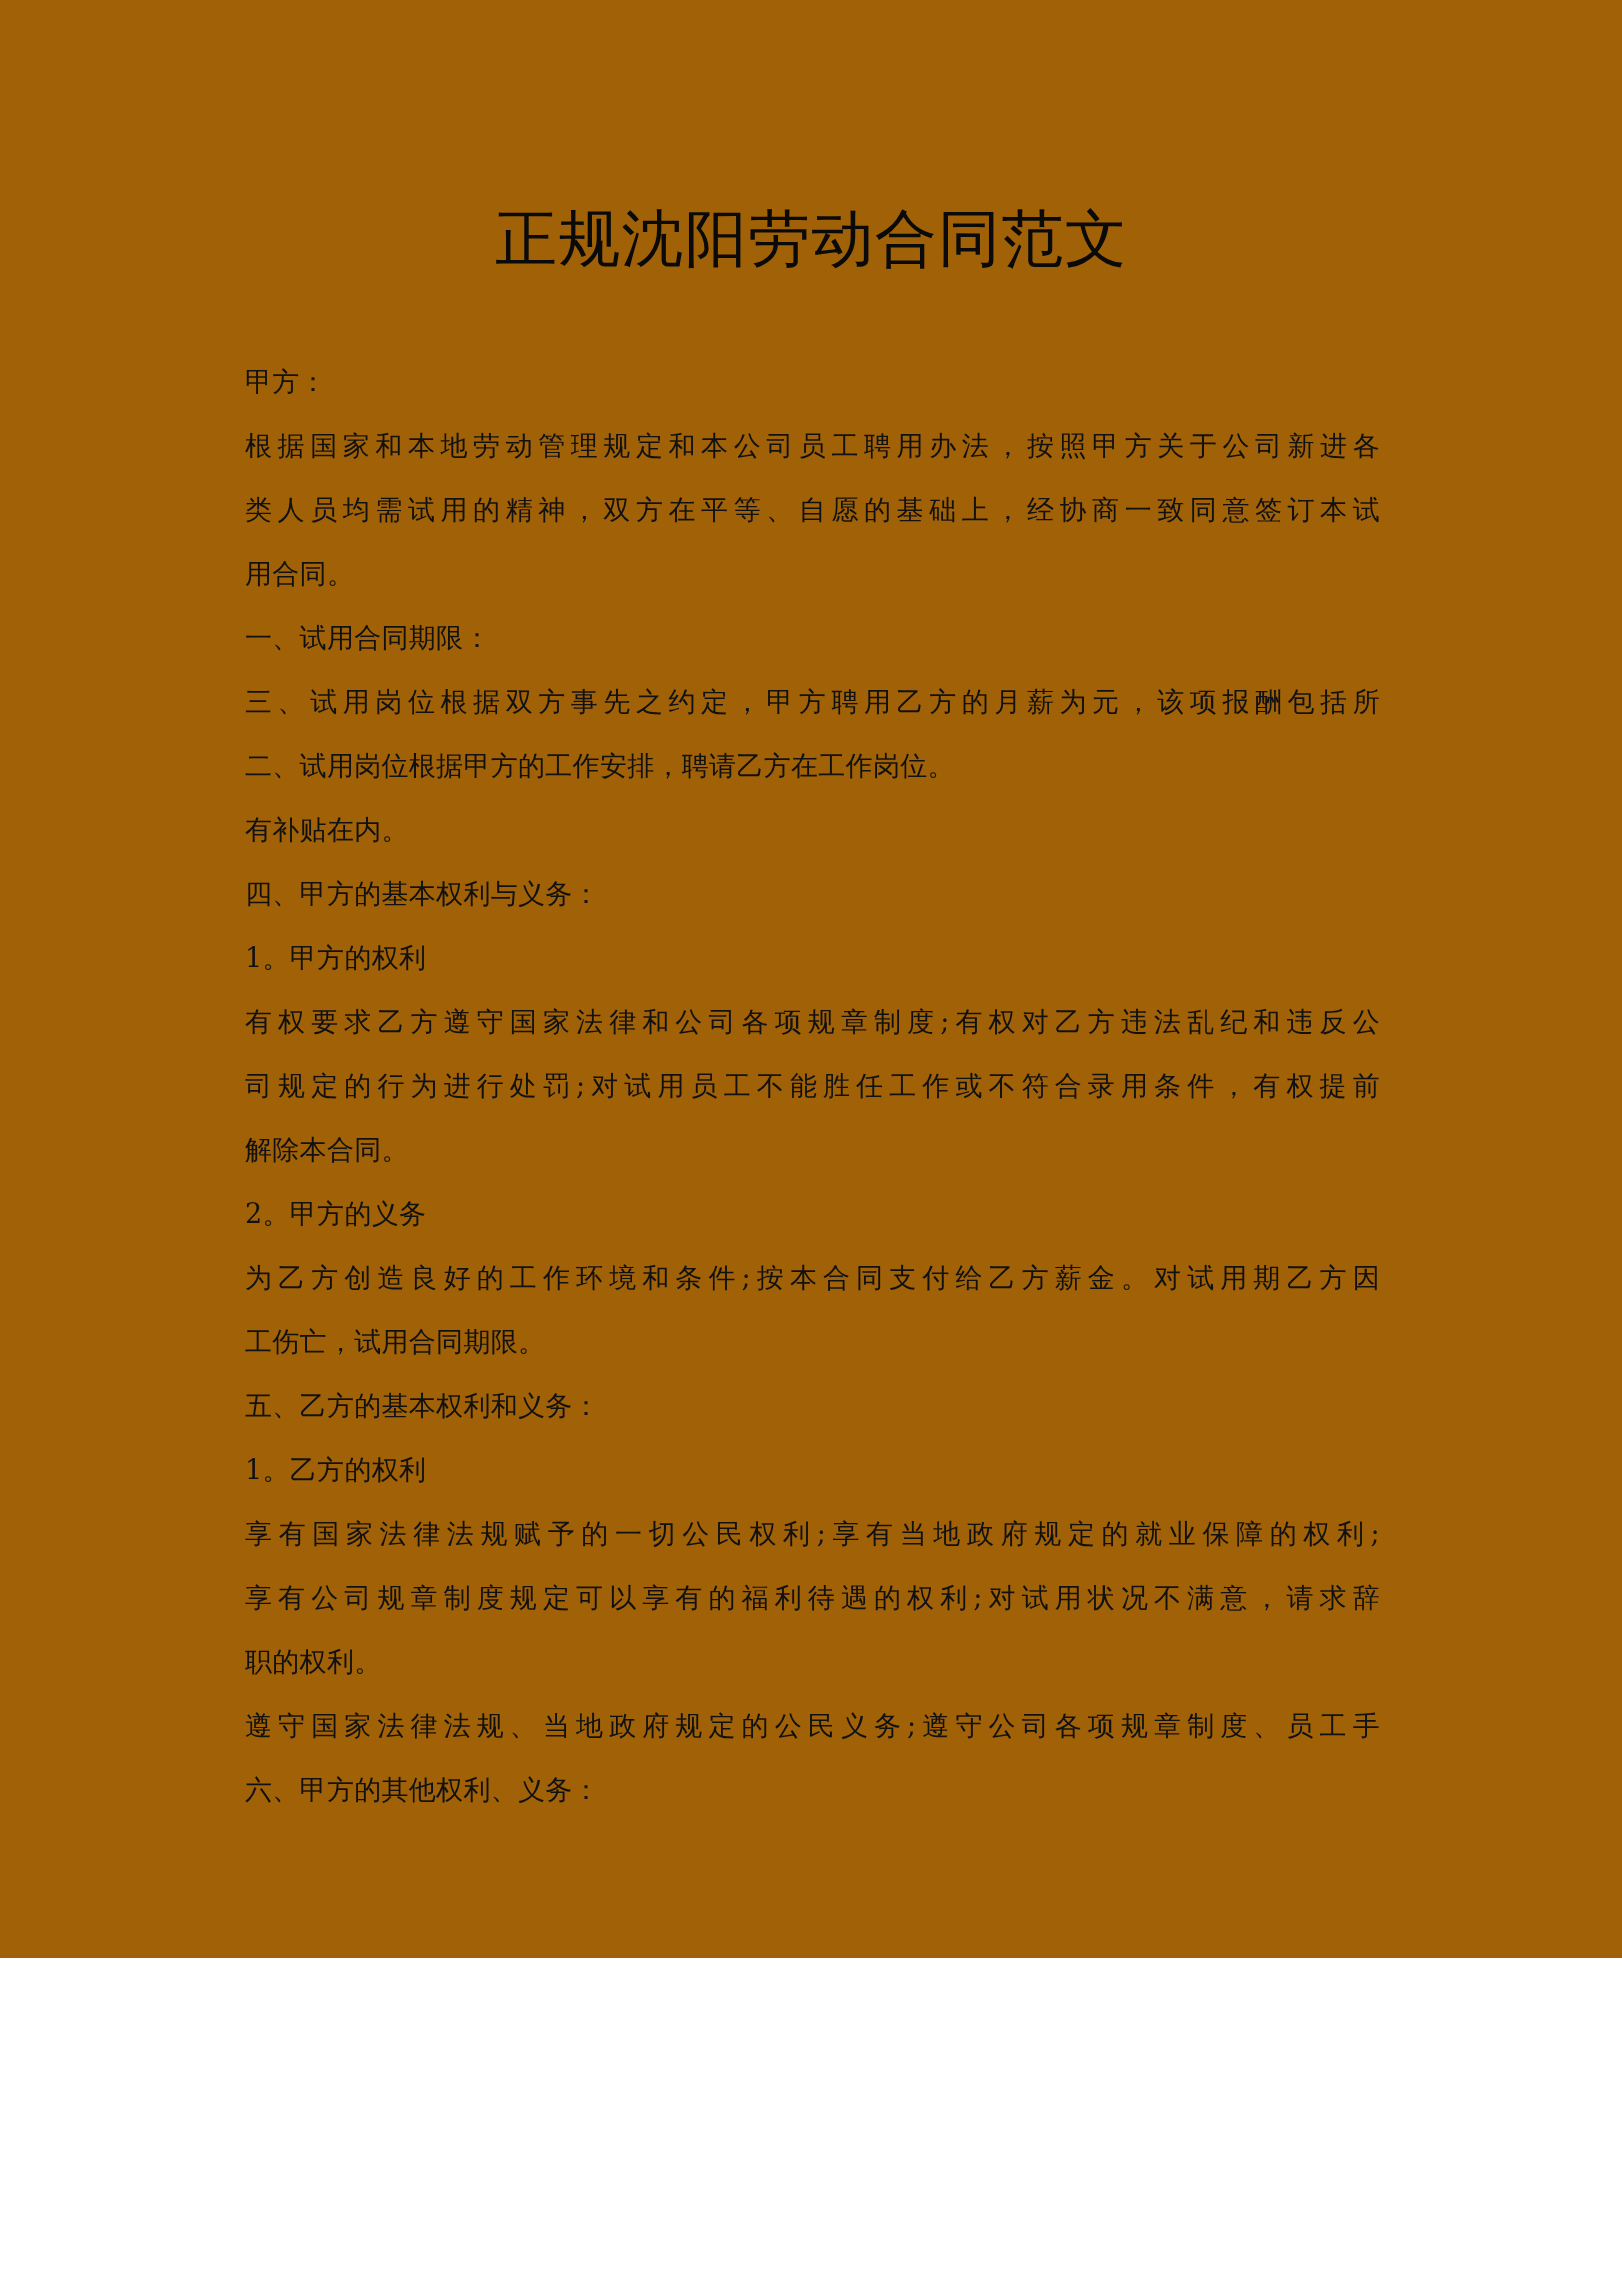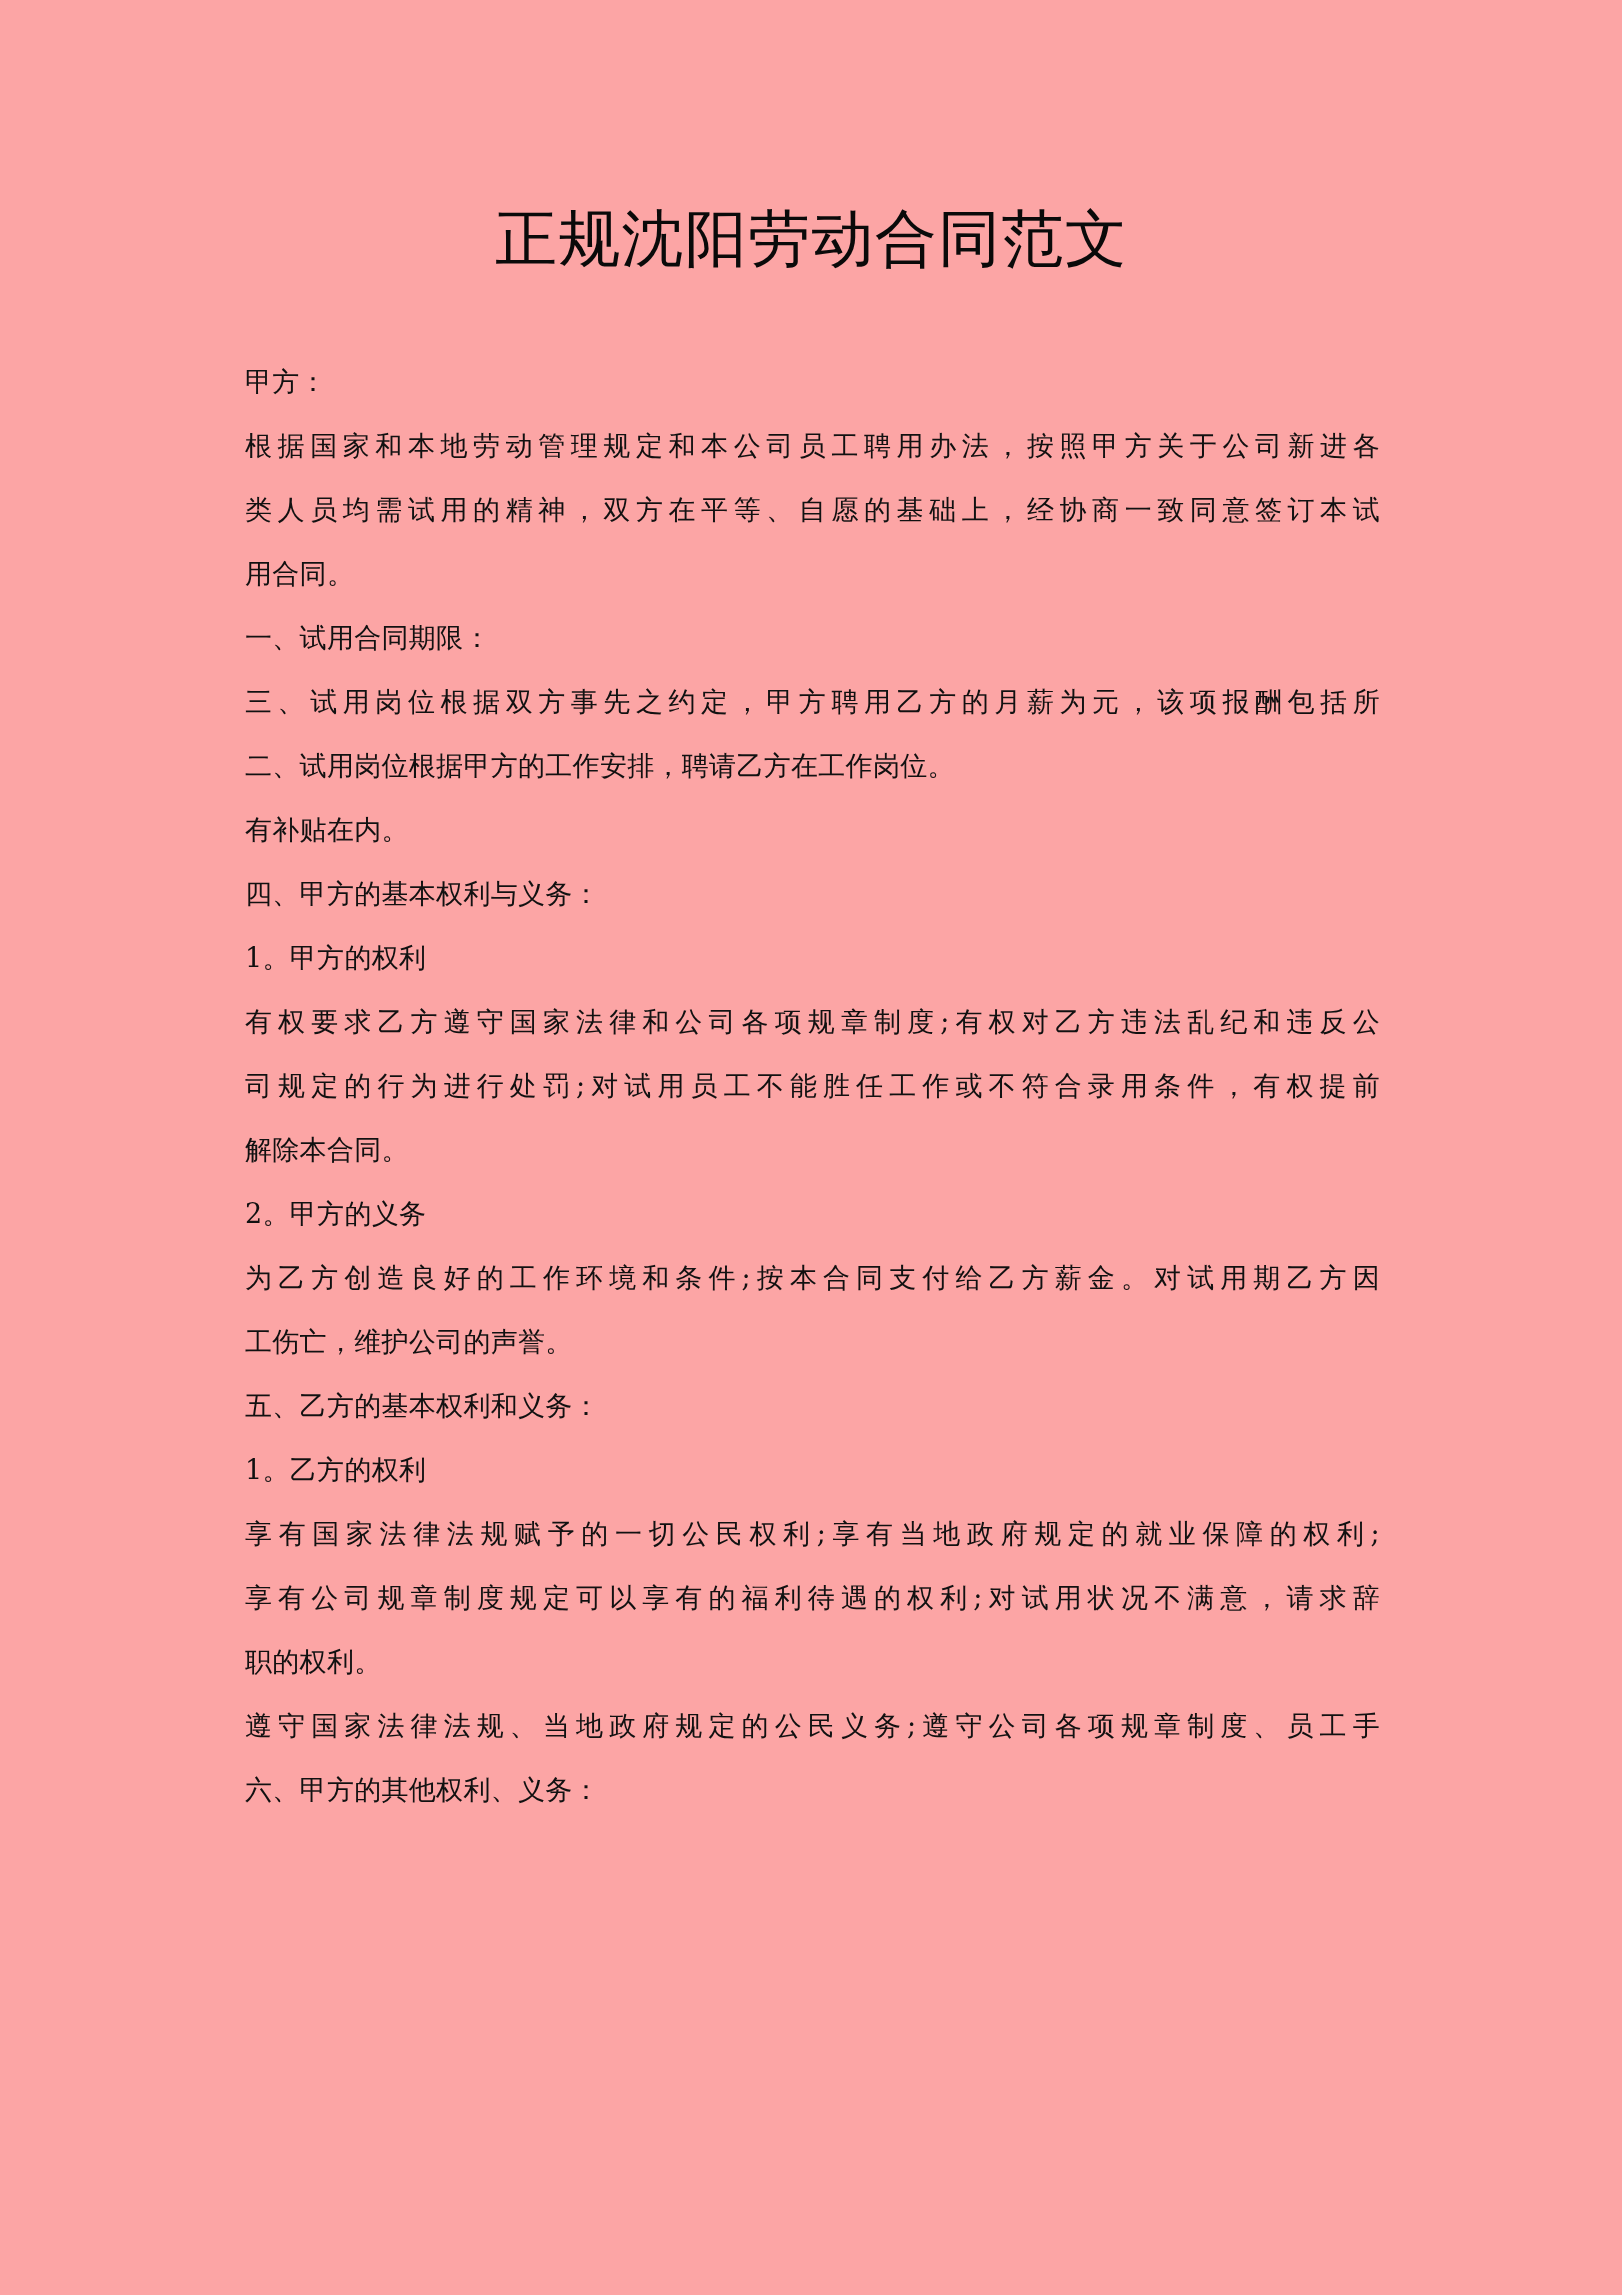--- a/index.html
+++ b/index.html
@@ -13,22 +13,22 @@
       position: relative;
       overflow: hidden;
       font-family: "DejaVu Serif", "Liberation Serif", serif;
       color: #111111;
     }
     .page {
       position: absolute;
       left: 0;
       top: 0;
       width: 1623px;
-      height: 2295px;
-      background: #fca5a5;
+      height: 1958px;
+      background: #a16207;
     }
     .title {
       position: absolute;
       top: 196px;
       left: 0;
       width: 1623px;
       text-align: center;
       font-size: 62px;
       line-height: 85px;
       font-weight: normal;
@@ -71,21 +71,21 @@
     <p class="line justify">三、试用岗位根据双方事先之约定，甲方聘用乙方的月薪为元，该项报酬包括所</p>
     <p class="line">二、试用岗位根据甲方的工作安排，聘请乙方在工作岗位。</p>
     <p class="line">有补贴在内。</p>
     <p class="line">四、甲方的基本权利与义务：</p>
     <p class="line">1。甲方的权利</p>
     <p class="line justify">有权要求乙方遵守国家法律和公司各项规章制度;有权对乙方违法乱纪和违反公</p>
     <p class="line justify">司规定的行为进行处罚;对试用员工不能胜任工作或不符合录用条件，有权提前</p>
     <p class="line">解除本合同。</p>
     <p class="line">2。甲方的义务</p>
     <p class="line justify">为乙方创造良好的工作环境和条件;按本合同支付给乙方薪金。对试用期乙方因</p>
-    <p class="line">工伤亡，维护公司的声誉。</p>
+    <p class="line">工伤亡，试用合同期限。</p>
     <p class="line">五、乙方的基本权利和义务：</p>
     <p class="line">1。乙方的权利</p>
     <p class="line justify">享有国家法律法规赋予的一切公民权利;享有当地政府规定的就业保障的权利;</p>
     <p class="line justify">享有公司规章制度规定可以享有的福利待遇的权利;对试用状况不满意，请求辞</p>
     <p class="line">职的权利。</p>
     <p class="line justify">遵守国家法律法规、当地政府规定的公民义务;遵守公司各项规章制度、员工手</p>
     <p class="line">六、甲方的其他权利、义务：</p>
   </div>
 </div>
 

